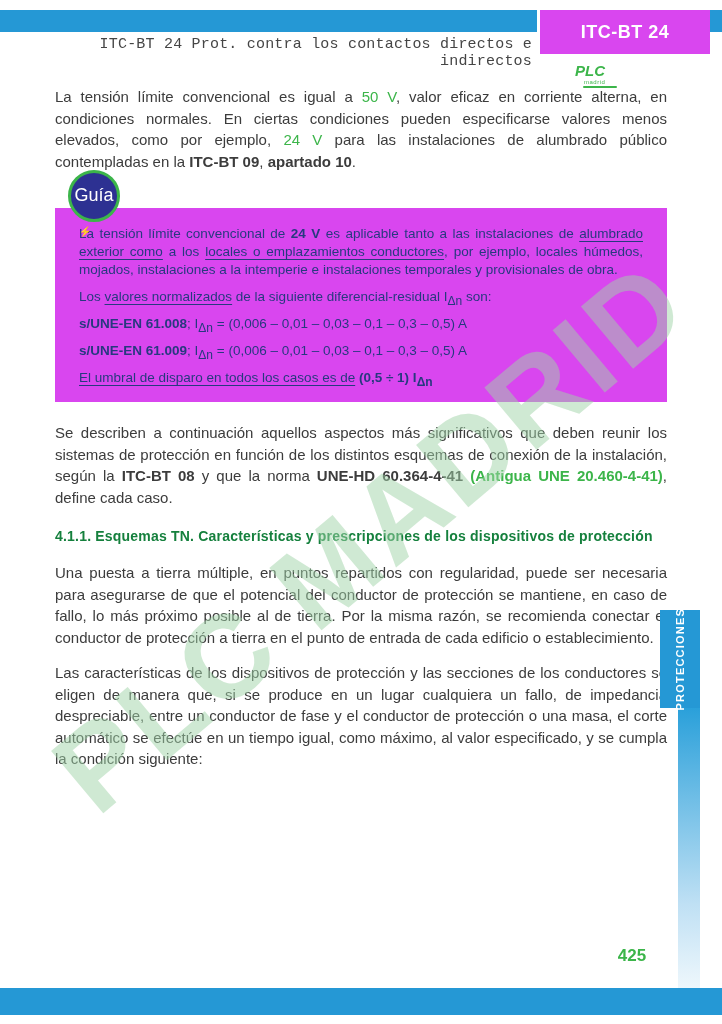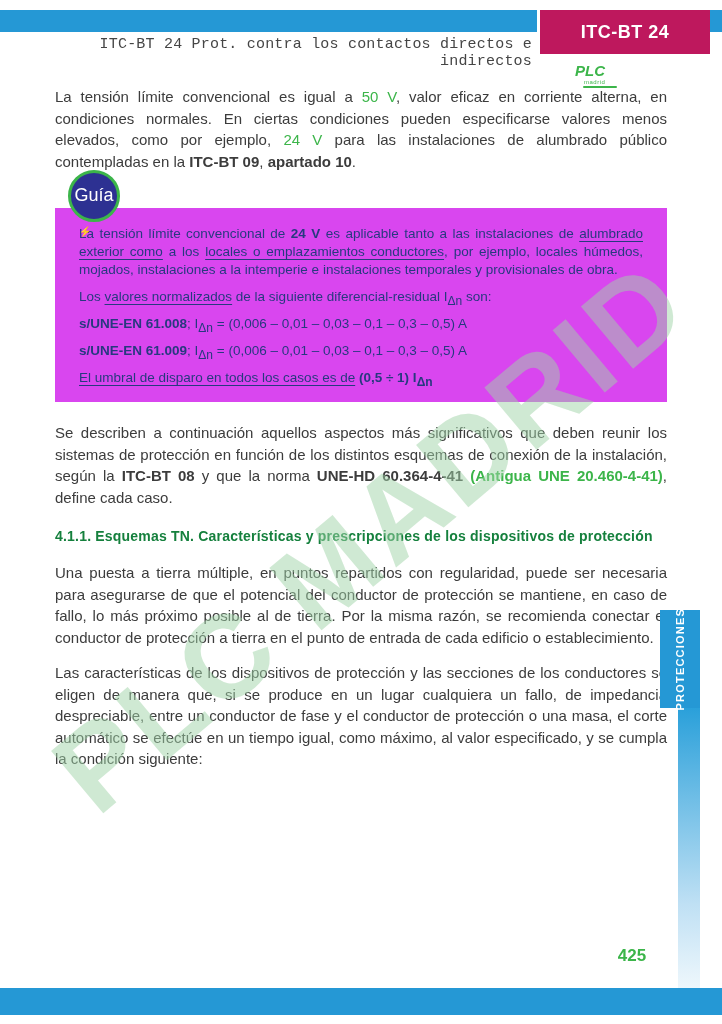--- a/index.html
+++ b/index.html
@@ -4,21 +4,21 @@
 <style>
   html,body{margin:0;padding:0;background:#e8e8e8;}
   .page{
     position:relative;width:722px;height:1024px;background:#ffffff;
     margin:0 auto;overflow:hidden;
     font-family:"Liberation Sans", sans-serif;color:#3c3c3c;
   }
   
   .top-strip{position:absolute;left:0;top:10px;width:722px;height:22px;background:#2598d5;}
   .header-box{
-    position:absolute;left:537px;top:10px;width:173px;height:47px;background:#be185d;
+    position:absolute;left:537px;top:10px;width:173px;height:47px;background:#d946ef;
     border-left:3px solid #fff;border-bottom:3px solid #fff;box-sizing:border-box;
     display:flex;align-items:center;justify-content:center;
     color:#fff;font-weight:bold;font-size:18px;letter-spacing:.5px;
   }
   .header-title{
     position:absolute;left:0;top:36px;width:532px;text-align:right;
     font-size:15px;color:#454545;letter-spacing:.2px;font-family:Liberation Mono, monospace;
   }
   .logo{position:absolute;left:575px;top:62px;width:70px;height:26px;}
   .logo .mark{font-weight:bold;color:#3cb54a;font-size:15px;font-style:italic;line-height:14px;}

